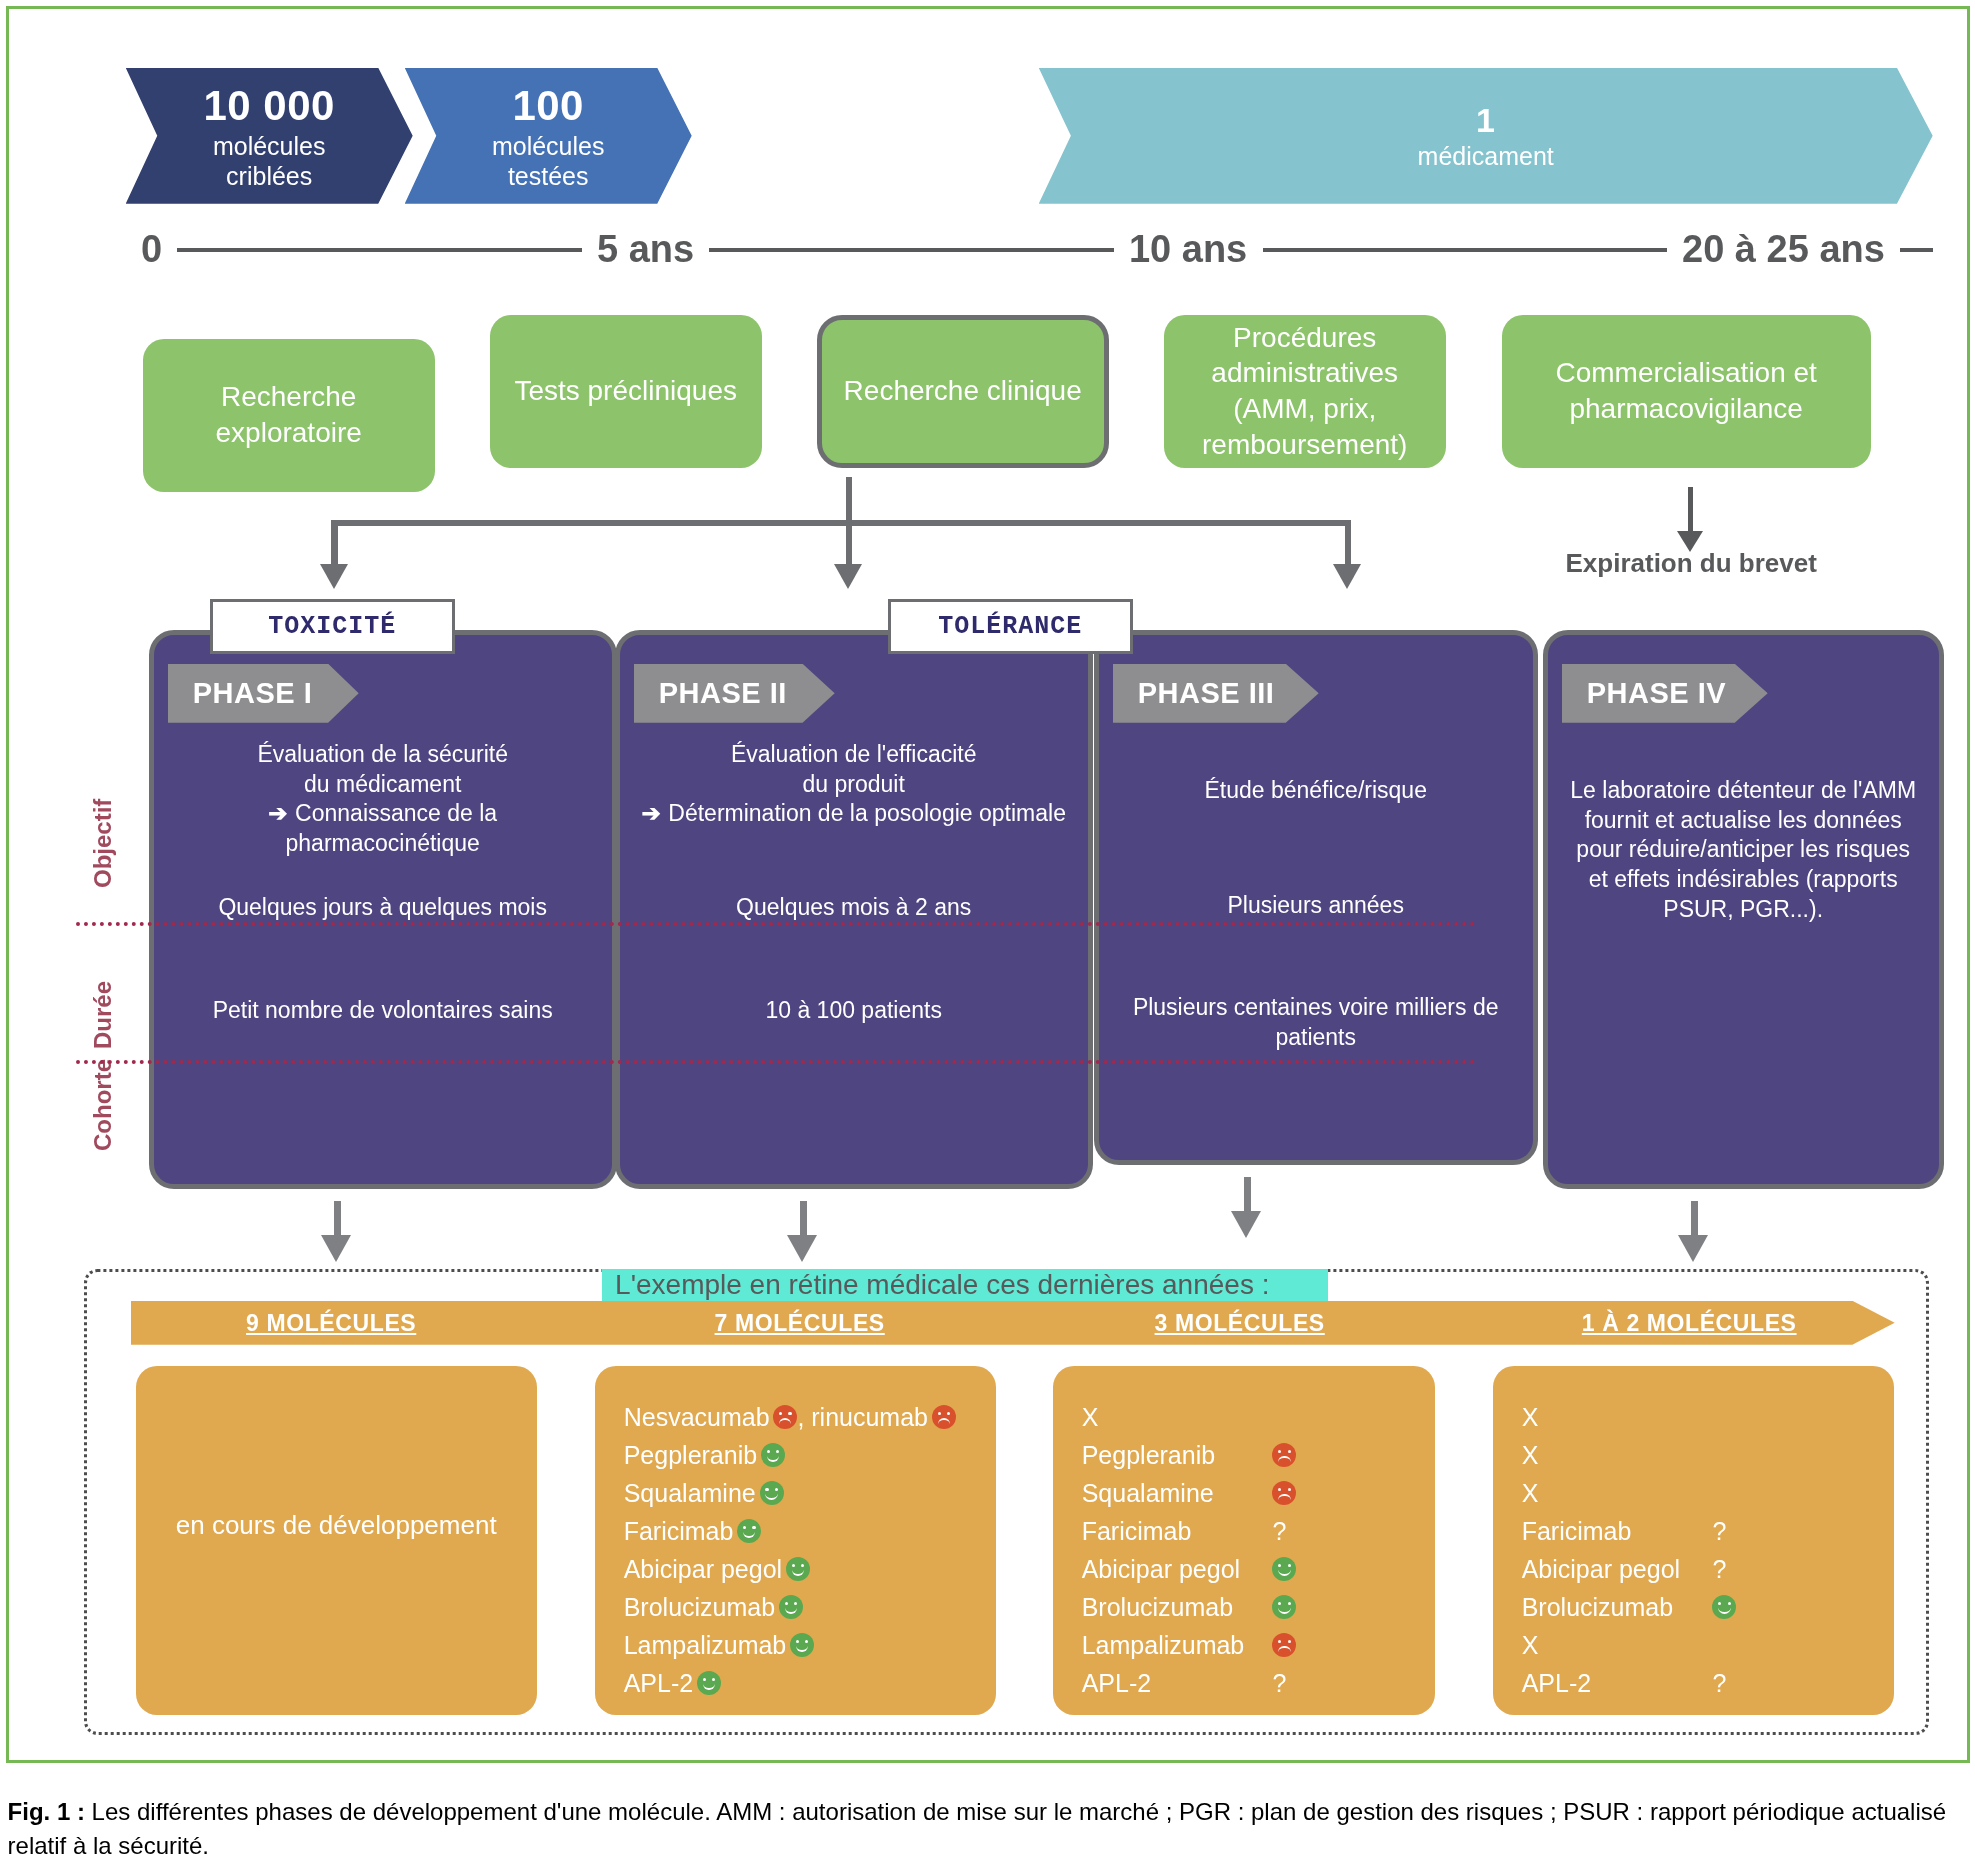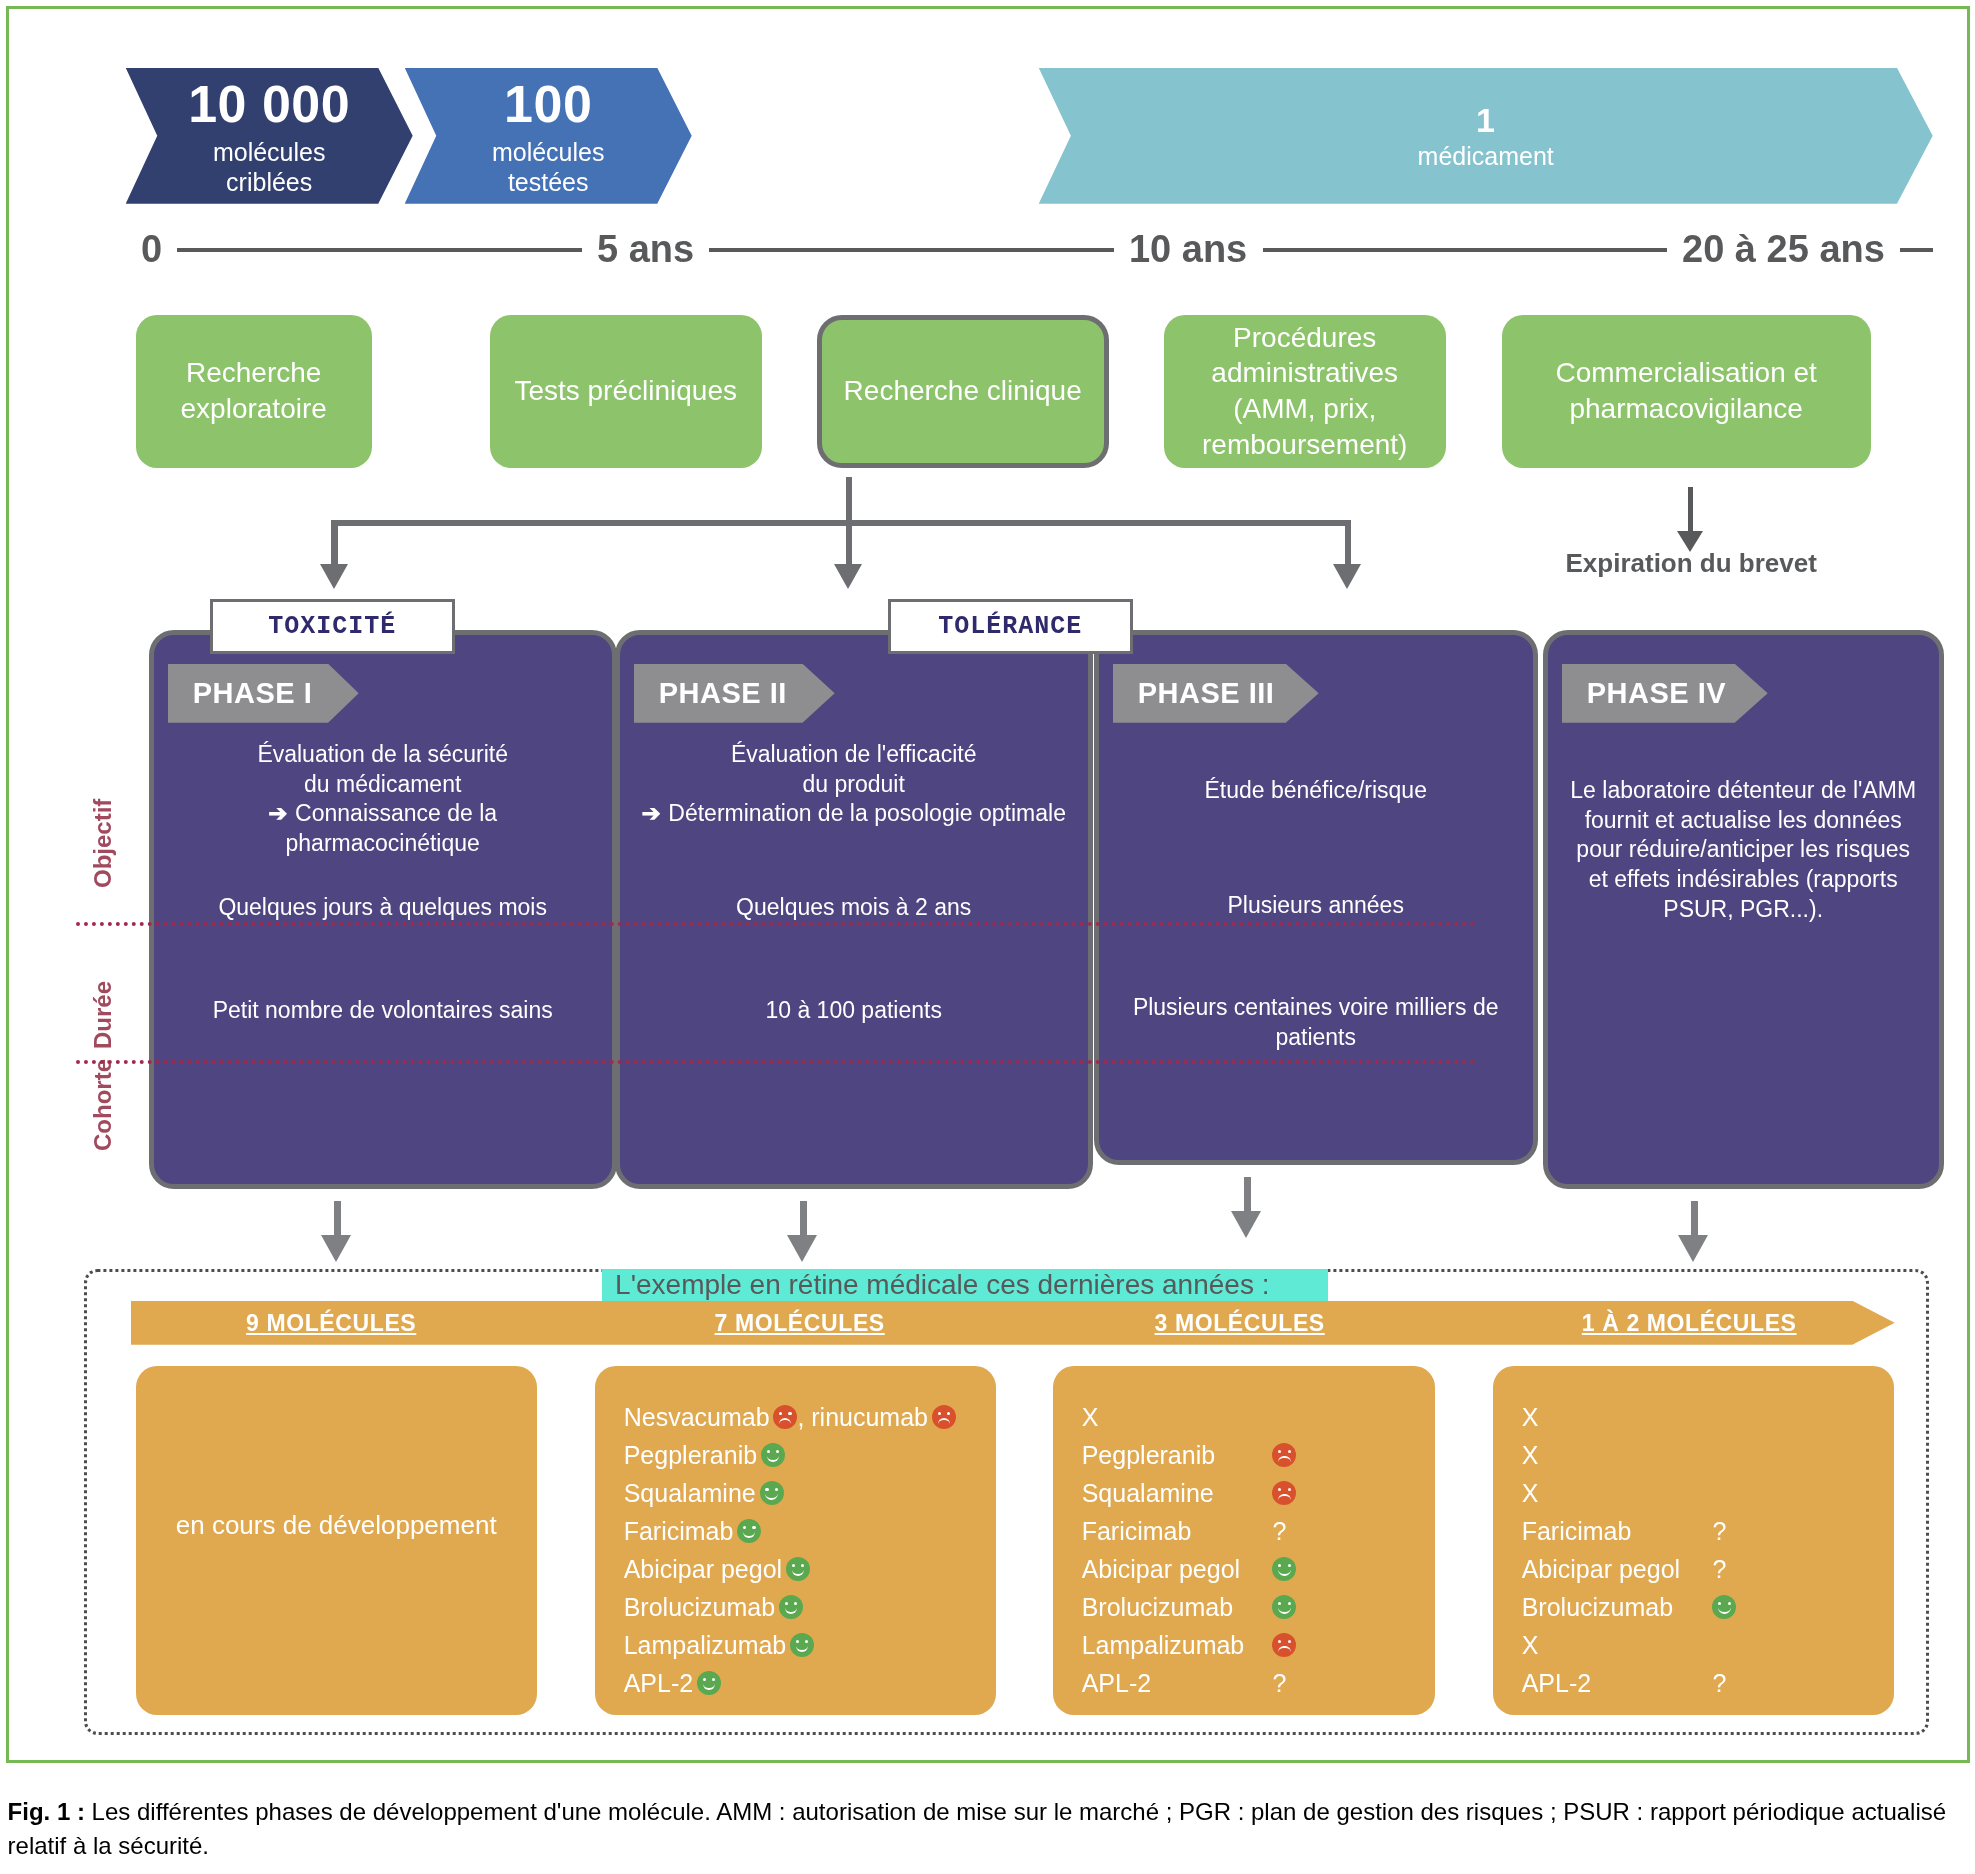--- a/index.html
+++ b/index.html
@@ -19,21 +19,21 @@
   }
 
   
   .funnel { position: absolute; left: 117px; top: 59px; width: 1807px; height: 136px; }
   .chev {
     position: absolute; top: 0; height: 136px;
     display: flex; flex-direction: column;
     align-items: center; justify-content: center;
     color: #ffffff; text-align: center; line-height: 1.22;
   }
-  .chev .big { font-size: 52px; font-weight: bold; letter-spacing: 0.5px; }
+  .chev .big { font-size: 42px; font-weight: bold; letter-spacing: 0.5px; }
   .chev .sub { font-size: 25px; }
   .chev-1 { left: 0; width: 287px; background: #324070;
     clip-path: polygon(0 0, 88% 0, 100% 50%, 88% 100%, 0 100%, 11% 50%); }
   .chev-2 { left: 279px; width: 287px; background: #4472b5;
     clip-path: polygon(0 0, 88% 0, 100% 50%, 88% 100%, 0 100%, 11% 50%); }
   .chev-3 { left: 558px; width: 283px; background: #55a0da;
     clip-path: polygon(0 0, 88% 0, 100% 50%, 88% 100%, 0 100%, 11% 50%); }
   .chev-4 { left: 913px; width: 894px; background: #85c4ce;
     clip-path: polygon(0 0, 96% 0, 100% 50%, 96% 100%, 0 100%, 3.6% 50%); }
   .chev-4 .big { font-size: 34px; }
@@ -47,21 +47,21 @@
 
   
   .stages { position: absolute; left: 117px; top: 306px; width: 1807px; height: 163px; }
   .stage {
     position: absolute; top: 0; height: 153px;
     background: #8cc36b; border-radius: 21px;
     display: flex; align-items: center; justify-content: center;
     color: #ffffff; font-size: 28px; text-align: center; line-height: 1.28; padding: 5.7px 11.5px;
   }
   .stage.highlight { border: 5.7px solid #6d6e71; border-radius: 25px; }
-  .s1 { left: 10px;   width: 236px; }
+  .s1 { left: 17px;   width: 292px; margin-top: 24px; }
   .s2 { left: 364px;  width: 272px; }
   .s3 { left: 691px;  width: 292px; }
   .s4 { left: 1038px; width: 282px; }
   .s5 { left: 1376px; width: 369px; }
 
   
   .exp-arrow { position: absolute; left: 1679px; top: 478px; width: 5.7px; height: 46px; background: #58595b; }
   .exp-arrow::after { content:""; position:absolute; left:-10.5px; top:44px;
     border-left:13.4px solid transparent; border-right:13.4px solid transparent; border-top:21px solid #58595b; }
   .exp-label { position: absolute; left: 1501px; top: 539px; width: 363px; text-align: center;

